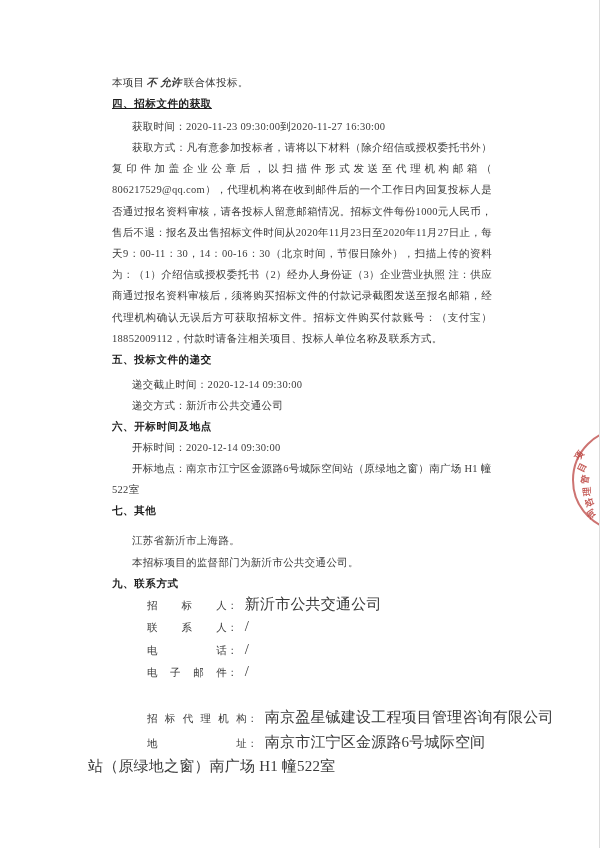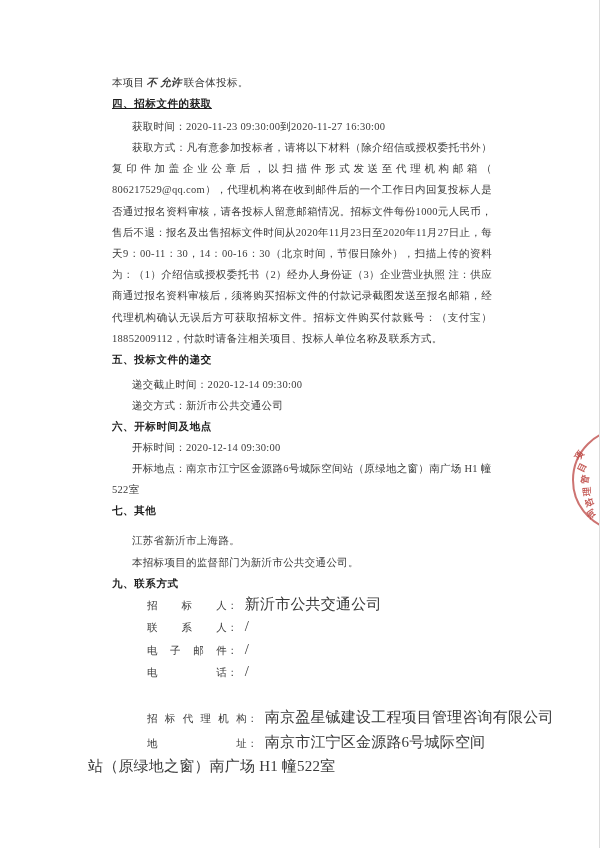--- a/index.html
+++ b/index.html
@@ -105,24 +105,24 @@
 
   <div class="contact">
 
     <p class="crow crow-first">
       <span class="clabel w80">招标人</span><span>：</span><span class="cvalue">新沂市公共交通公司</span>
     </p>
     <p class="crow">
       <span class="clabel w80">联系人</span><span>：</span><span class="cvalue">/</span>
     </p>
     <p class="crow">
-      <span class="clabel w80">电子邮件</span><span>：</span><span class="cvalue">/</span>
+      <span class="clabel w80">电话</span><span>：</span><span class="cvalue">/</span>
     </p>
     <p class="crow">
-      <span class="clabel w80">电话</span><span>：</span><span class="cvalue">/</span>
+      <span class="clabel w80">电子邮件</span><span>：</span><span class="cvalue">/</span>
     </p>
 
     <p class="crow agency-first">
       <span class="clabel w100">招标代理机构</span><span>：</span><span class="cvalue">南京盈星铖建设工程项目管理咨询有限公司</span>
     </p>
     <p class="crow agency-addr">
       <span class="clabel w100">地址</span><span>：</span><span class="cvalue">南京市江宁区金源路6号城际空间站（原绿地之窗）南广场 H1 幢522室</span>
     </p>
 
   </div>

